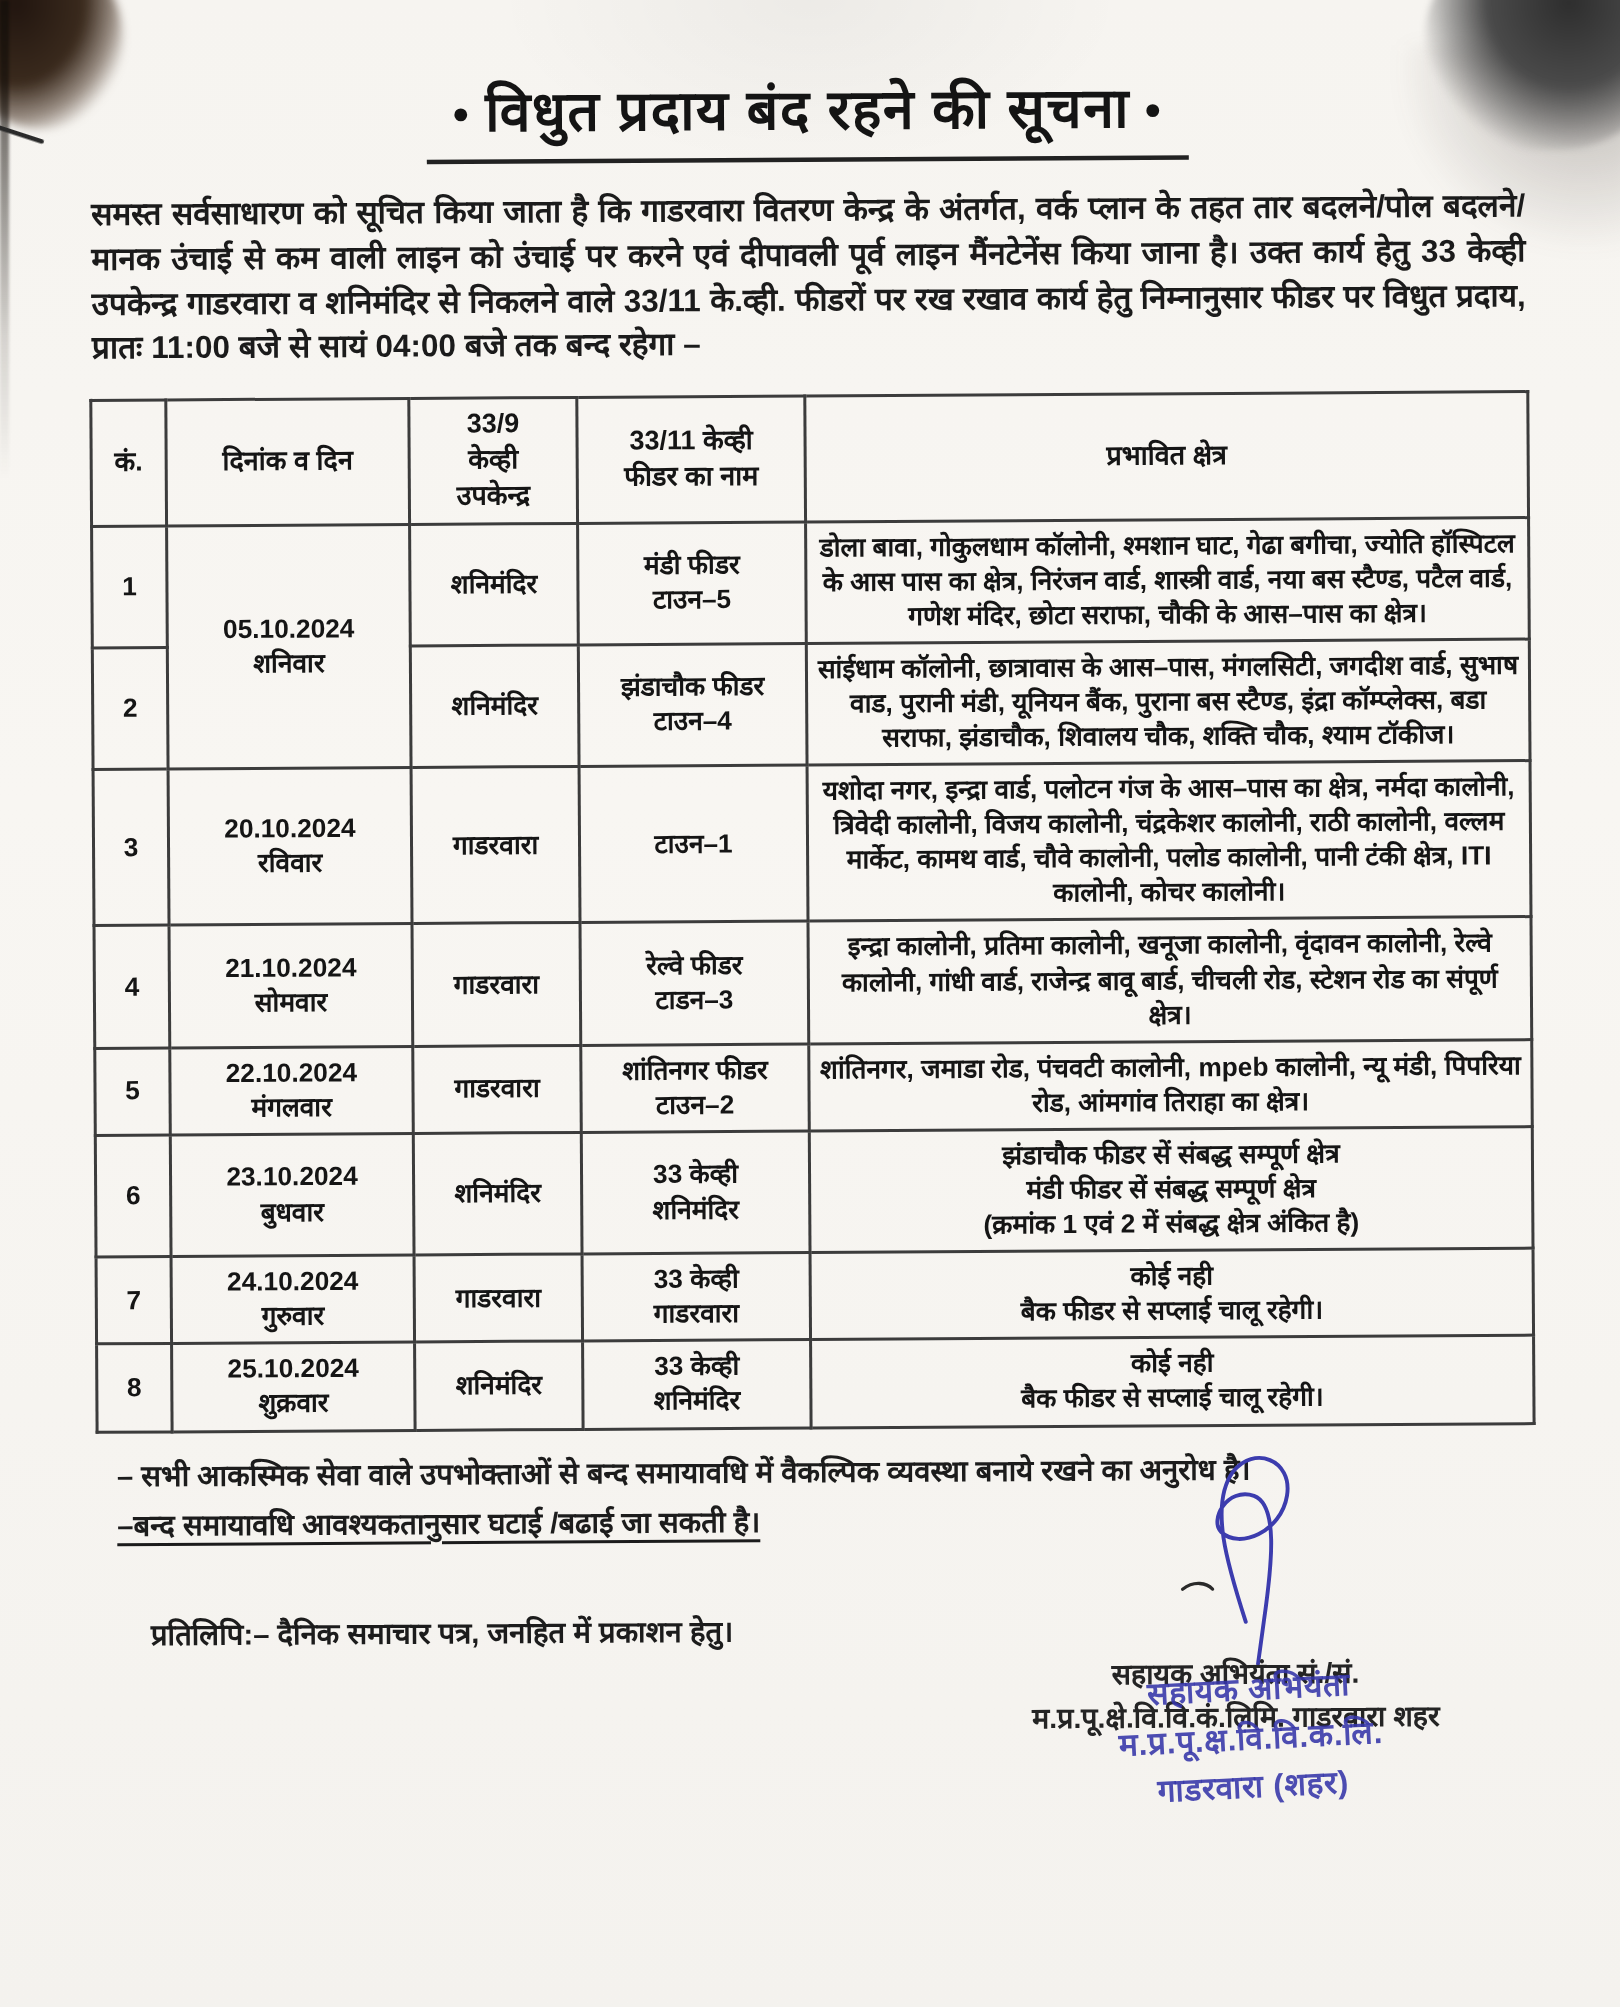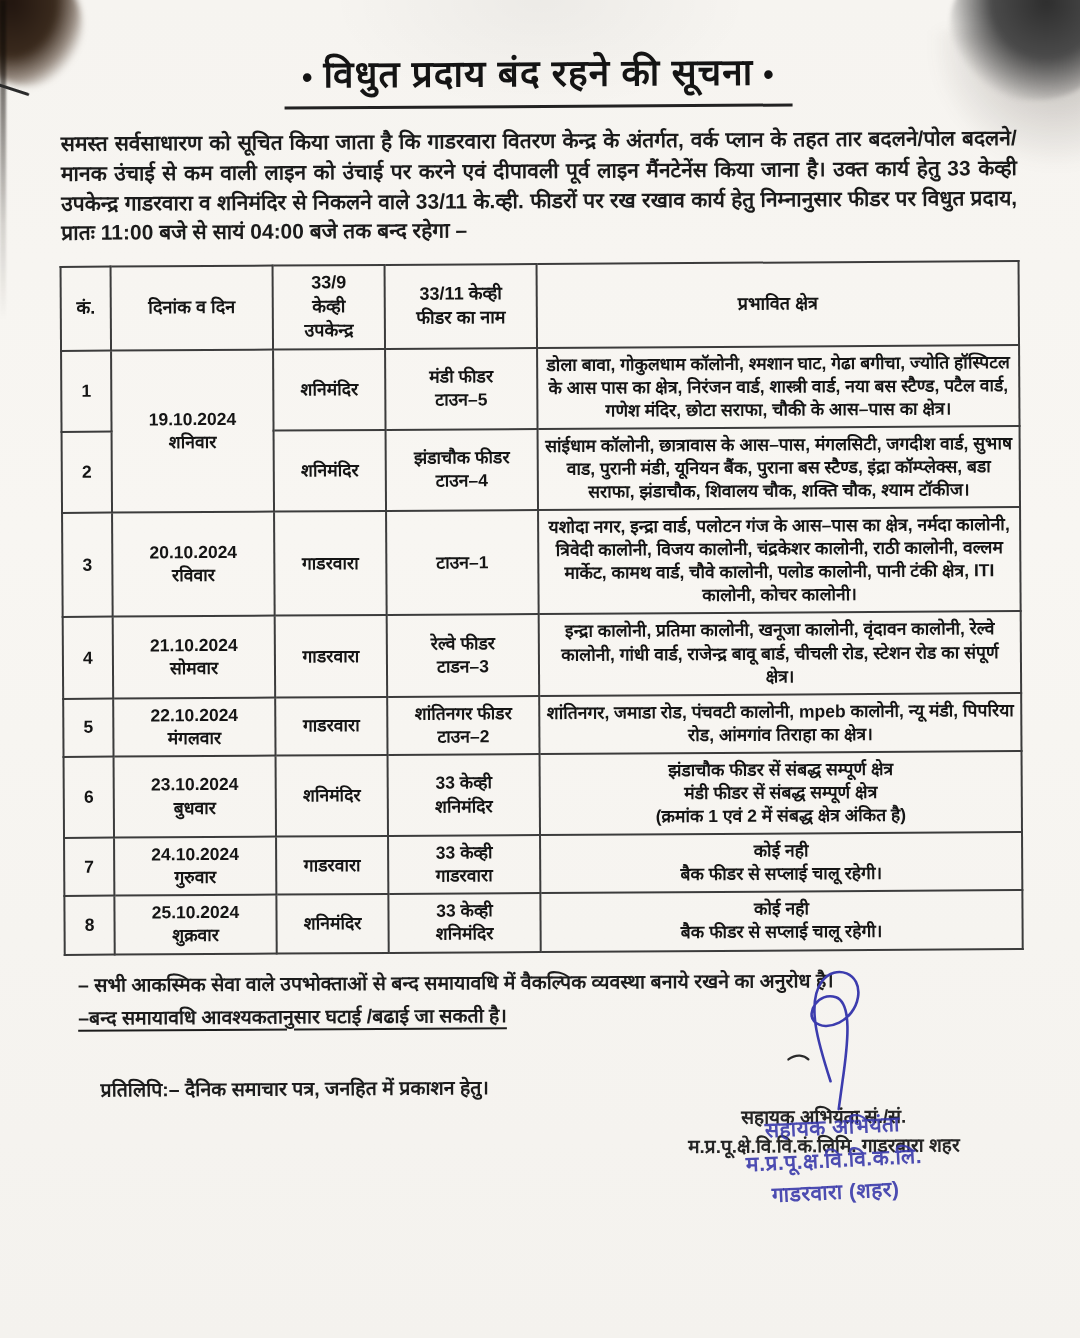--- a/index.html
+++ b/index.html
@@ -132,21 +132,21 @@
 केव्ही
 उपकेन्द्र</th>
           <th>33/11 केव्ही
 फीडर का नाम</th>
           <th>प्रभावित क्षेत्र</th>
         </tr>
       </thead>
       <tbody>
         <tr>
           <td>1</td>
-          <td rowspan="2">19.10.2024
+          <td rowspan="2">05.10.2024
 शनिवार</td>
           <td>शनिमंदिर</td>
           <td>मंडी फीडर
 टाउन–5</td>
           <td class="area">डोला बावा, गोकुलधाम कॉलोनी, श्मशान घाट, गेढा बगीचा, ज्योति हॉस्पिटल के आस पास का क्षेत्र, निरंजन वार्ड, शास्त्री वार्ड, नया बस स्टैण्ड, पटैल वार्ड, गणेश मंदिर, छोटा सराफा, चौकी के आस–पास का क्षेत्र।</td>
         </tr>
         <tr>
           <td>2</td>
           <td>शनिमंदिर</td>
           <td>झंडाचौक फीडर

